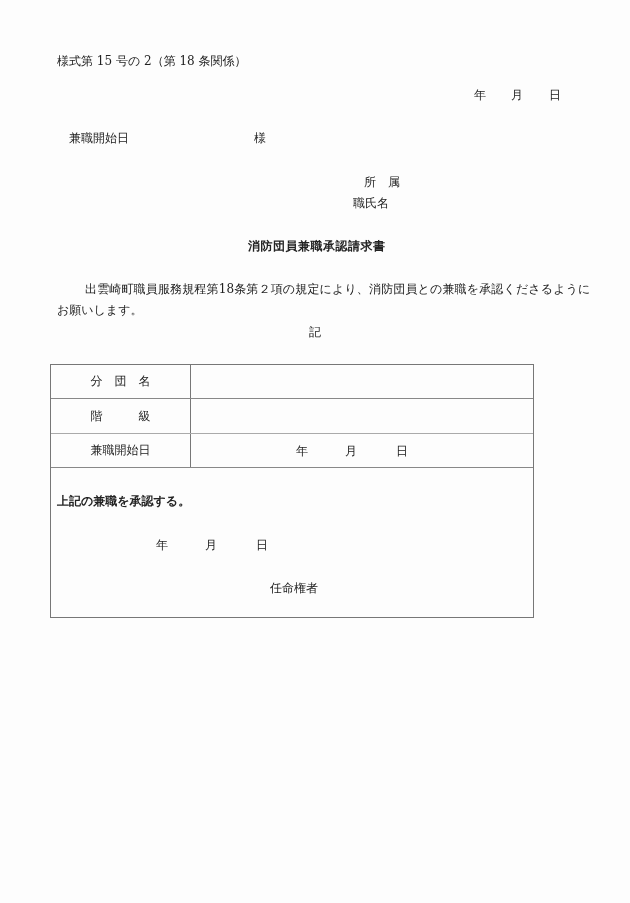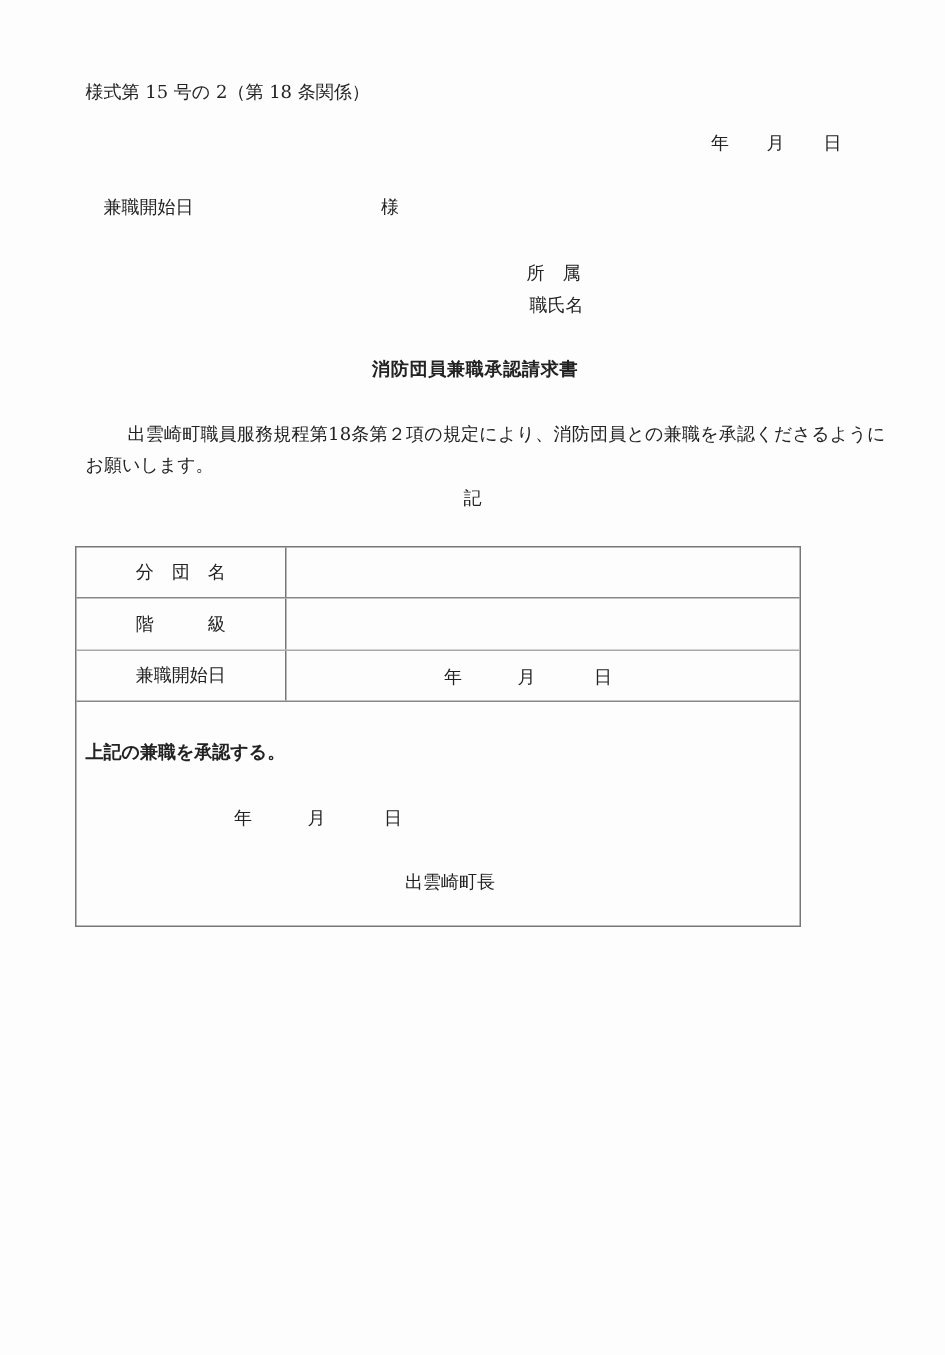--- a/index.html
+++ b/index.html
@@ -23,21 +23,21 @@
   <span class="abs" style="left:511px;top:88px;">月</span>
   <span class="abs" style="left:549px;top:88px;">日</span>
 </div>
 
 <div>
   <span class="abs" style="left:69px;top:131px;">兼職開始日</span>
   <span class="abs" style="left:254px;top:131px;">様</span>
 </div>
 
 <div>
-  <span class="abs" style="left:351px;top:175px;">所　属</span>
+  <span class="abs" style="left:364px;top:175px;">所　属</span>
   <span class="abs" style="left:353px;top:196px;text-align:right;">職氏名</span>
 </div>
 
 <div class="abs" style="left:248px;top:239px;letter-spacing:0.5px;font-weight:bold;">消防団員兼職承認請求書</div>
 
 <div>
   <span class="abs" style="left:69px;top:282px;letter-spacing:0.15px;margin-left:16px;">出雲崎町職員服務規程第18条第２項の規定により、消防団員との兼職を承認くださるように</span>
   <span class="abs" style="left:57px;top:303px;text-align:right;">お願いします。</span>
   <span class="abs" style="left:309px;top:325px;">記</span>
 </div>
@@ -57,15 +57,15 @@
       <span class="abs" style="left:105px;top:10px;">年</span>
       <span class="abs" style="left:154px;top:10px;">月</span>
       <span class="abs" style="left:205px;top:10px;">日</span>
     </div>
   </div>
   <div style="position:absolute;left:0;top:103px;width:100%;height:150px;">
     <span class="abs" style="left:6px;top:26px;font-weight:bold;">上記の兼職を承認する。</span>
     <span class="abs" style="left:105px;top:70px;">年</span>
     <span class="abs" style="left:154px;top:70px;">月</span>
     <span class="abs" style="left:205px;top:70px;">日</span>
-    <span class="abs" style="left:219px;top:113px;">出雲崎町長</span>
+    <span class="abs" style="left:219px;top:113px;">任命権者</span>
   </div>
 </div>
 
 </body></html>

